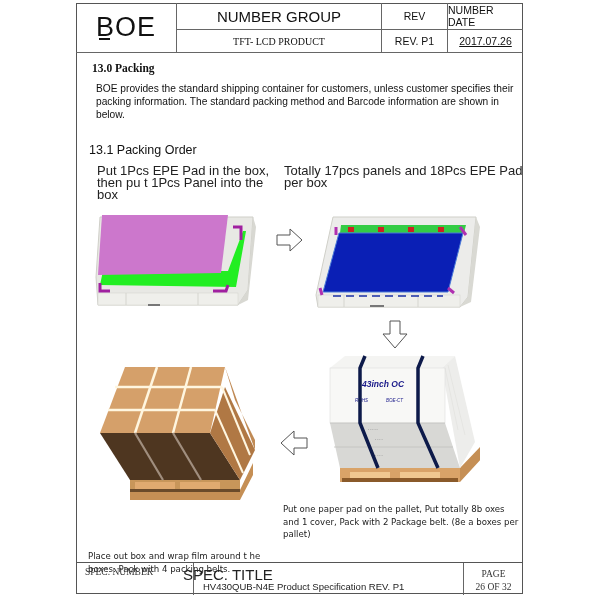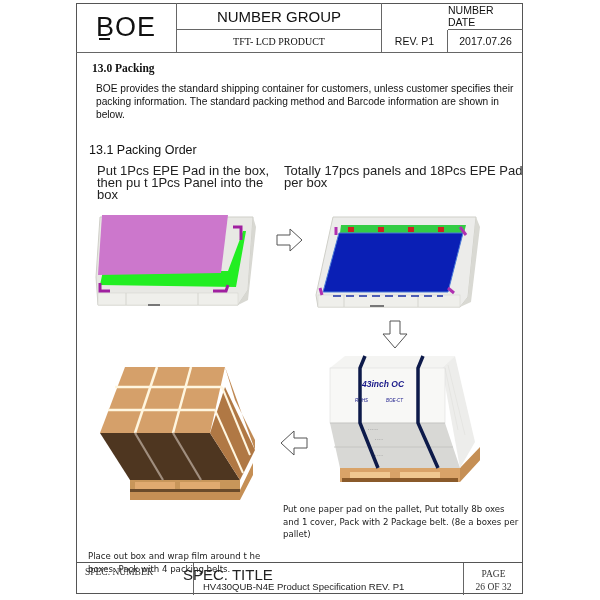--- a/index.html
+++ b/index.html
@@ -15,21 +15,21 @@
     .hdr { position: absolute; left: 76px; top: 3px; width: 447px; height: 50px; }
     .hdr .cell { position: absolute; border-right: 1px solid #666; border-bottom: 1px solid #666; display: flex; align-items: center; justify-content: center; }
     .logo-cell { left: 0; top: 0; width: 101px; height: 50px; }
     .logo { font-family: "Liberation Sans", sans-serif; font-size: 27px; font-weight: 400; letter-spacing: 1px; color: #111; position: relative; }
     .logo-underline { position: absolute; left: 23px; top: 35px; width: 11px; height: 2px; background: #111; }
     .pg-cell { left: 101px; top: 0; width: 205px; height: 27px; font-size: 15px; }
     .tft-cell { left: 101px; top: 27px; width: 205px; height: 23px; font-family: "Liberation Serif", serif; font-size: 10px; }
     .rev-cell { left: 306px; top: 0; width: 66px; height: 27px; font-size: 10.5px; }
     .revp-cell { left: 306px; top: 27px; width: 66px; height: 23px; font-size: 10.5px; }
     .idate-cell { left: 372px; top: 0; width: 75px; height: 27px; font-size: 10.5px; border-right: none !important; }
-    .date-cell { left: 372px; top: 27px; width: 75px; height: 23px; font-size: 10.5px; border-right: none !important; }
+    .date-cell { left: 372px; top: 27px; width: 75px; height: 23px; font-size: 10.5px; border-right: none !important; text-decoration: underline; }
 
     
     .sec-title { position: absolute; left: 92px; top: 62px; font-family: "Liberation Serif", serif; font-weight: bold; font-size: 11.5px; }
     .intro { position: absolute; left: 96px; top: 82px; width: 420px; font-size: 10.2px; line-height: 13px; }
     .sub-title { position: absolute; left: 89px; top: 143px; font-size: 12.5px; }
     .cap { position: absolute; font-size: 13px; line-height: 12px; color: #222; }
     .cap1 { left: 97px; top: 165px; width: 180px; }
     .cap2 { left: 284px; top: 165px; width: 240px; }
     .cap3 { left: 88px; top: 515px; width: 180px; font-family: "DejaVu Sans", sans-serif; font-size: 8.6px; line-height: 12.5px; margin-top: 35px; }
     .cap4 { left: 283px; top: 503px; width: 240px; font-family: "DejaVu Sans", sans-serif; font-size: 8.6px; line-height: 12.5px; }
@@ -54,20 +54,21 @@
 
 <div class="page-frame"></div>
 
 <div class="hdr">
   <div class="cell logo-cell">
     <span class="logo">BOE</span>
     <span class="logo-underline"></span>
   </div>
   <div class="cell pg-cell">NUMBER GROUP</div>
   <div class="cell tft-cell">TFT- LCD PRODUCT</div>
+  <div class="cell rev-cell">REV</div>
   <div class="cell revp-cell">REV. P1</div>
   <div class="cell idate-cell">NUMBER DATE</div>
   <div class="cell date-cell">2017.07.26</div>
 </div>
 
 <div class="sec-title">13.0 Packing</div>
 <div class="intro">BOE provides the standard shipping container for customers, unless customer specifies their packing information. The standard packing method and Barcode information are shown in below.</div>
 <div class="sub-title">13.1 Packing Order</div>
 
 <div class="cap cap1">Put 1Pcs EPE Pad in the box, then pu t 1Pcs Panel into the box</div>

